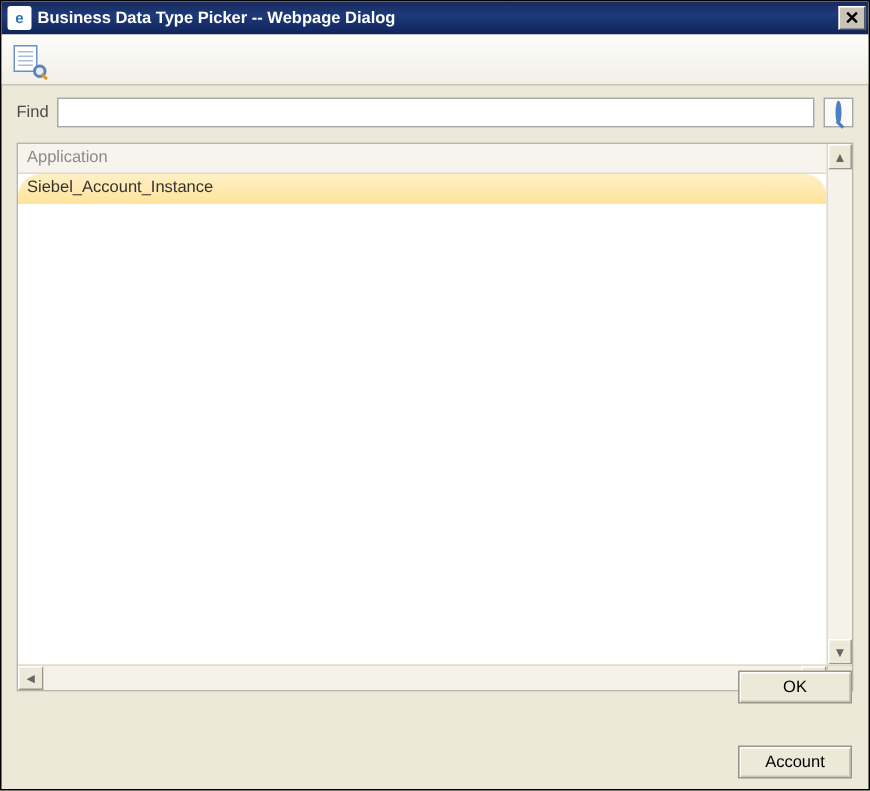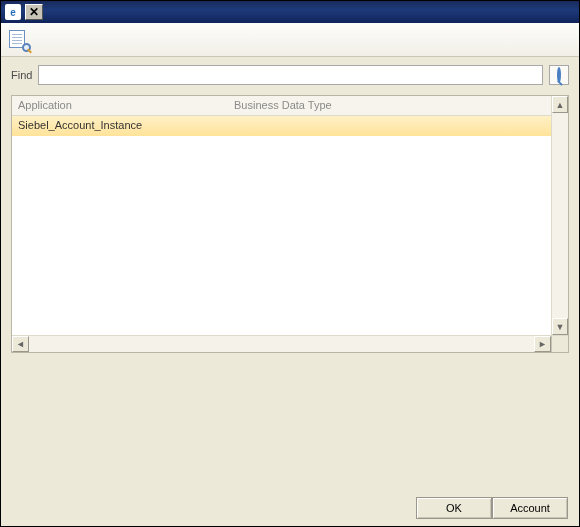--- a/index.html
+++ b/index.html
@@ -66,21 +66,21 @@
   .find-go {
     width: 20px; height: 20px;
     border: 1px solid #a8a8a8;
     background: #fbfaf6;
     display: flex; align-items: center; justify-content: center;
     cursor: pointer;
   }
   .panel {
     border: 1px solid #b9b6a9;
     background: #fff;
-    height: 258px;
+    height: 366px;
     display: flex;
     flex-direction: column;
     position: relative;
   }
   .grid-wrap {
     flex: 1;
     display: flex;
     overflow: hidden;
   }
   .grid {
@@ -90,21 +90,21 @@
   .grid-header {
     display: flex;
     background: #f6f4ec;
     border-bottom: 1px solid #dedacb;
     color: #8a8a8a;
     height: 20px;
   }
   .col { padding: 3px 6px; }
   .col-app { width: 216px; }
   .col-bdt { flex: 1; }
-  .grid-body { flex: 1; overflow: hidden; }
+  .grid-body { flex: 1; overflow: hidden; border-radius: 15px; }
   .grid-row {
     display: flex;
     height: 20px;
   }
   .grid-row.selected {
     background: linear-gradient(#fff0c5, #ffe39a);
   }
   .grid-row .col { color: #333; }
   .vscroll {
     width: 17px; background: #ece9d8;
@@ -124,21 +124,21 @@
     display: flex;
     border-top: 1px solid #dedacb;
   }
   .hscroll .scroll-btn { width: 17px; height: 100%; }
   .hscroll .scroll-track { flex: 1; background: #f4f2e9; }
   .hscroll .corner { width: 17px; background: #ece9d8; border-left: 1px solid #c5c2b5; }
 
   .footer {
     position: absolute;
     bottom: 8px; right: 12px;
-    display: flex; gap: 0;
+    display: flex; gap: 28px; flex-direction: column;
   }
   .btn {
     min-width: 76px; height: 22px;
     background: #ece9d8;
     border: 1px solid #9a978a;
     box-shadow: inset 1px 1px 0 #fff, inset -1px -1px 0 #c9c5b8;
     font-family: inherit; font-size: 11px;
     cursor: pointer;
     display: flex; align-items: center; justify-content: center;
   }
@@ -167,20 +167,21 @@
   .doc-mag .mag::after {
     content: ""; position: absolute; width: 5px; height: 2px; background: #d79a2b;
     transform: rotate(45deg); bottom: -2px; right: -3px;
   }
 </style>
 </head>
 <body>
 
 <div class="titlebar">
   <span class="ie-icon">e</span>
+  <span class="title-text">Business Data Type Picker -- Webpage Dialog</span>
   <div class="close-btn">✕</div>
 </div>
 
 <div class="toolbar">
   <div class="toolbar-icon">
     <div class="doc-mag">
       <div class="doc"></div>
       <div class="mag"></div>
     </div>
   </div>
@@ -193,21 +194,20 @@
     <div class="find-go">
       <span><span class="magnifier"></span></span>
     </div>
   </div>
 
   <div class="panel">
     <div class="grid-wrap">
       <div class="grid">
         <div class="grid-header">
           <div class="col col-app">Application</div>
-          <div class="col col-bdt">Business Data Type</div>
         </div>
         <div class="grid-body">
           <div class="grid-row selected">
             <div class="col col-app">Siebel_Account_Instance</div>
           </div>
         </div>
       </div>
       <div class="vscroll">
         <div class="scroll-btn">▲</div>
         <div class="scroll-track"></div>

